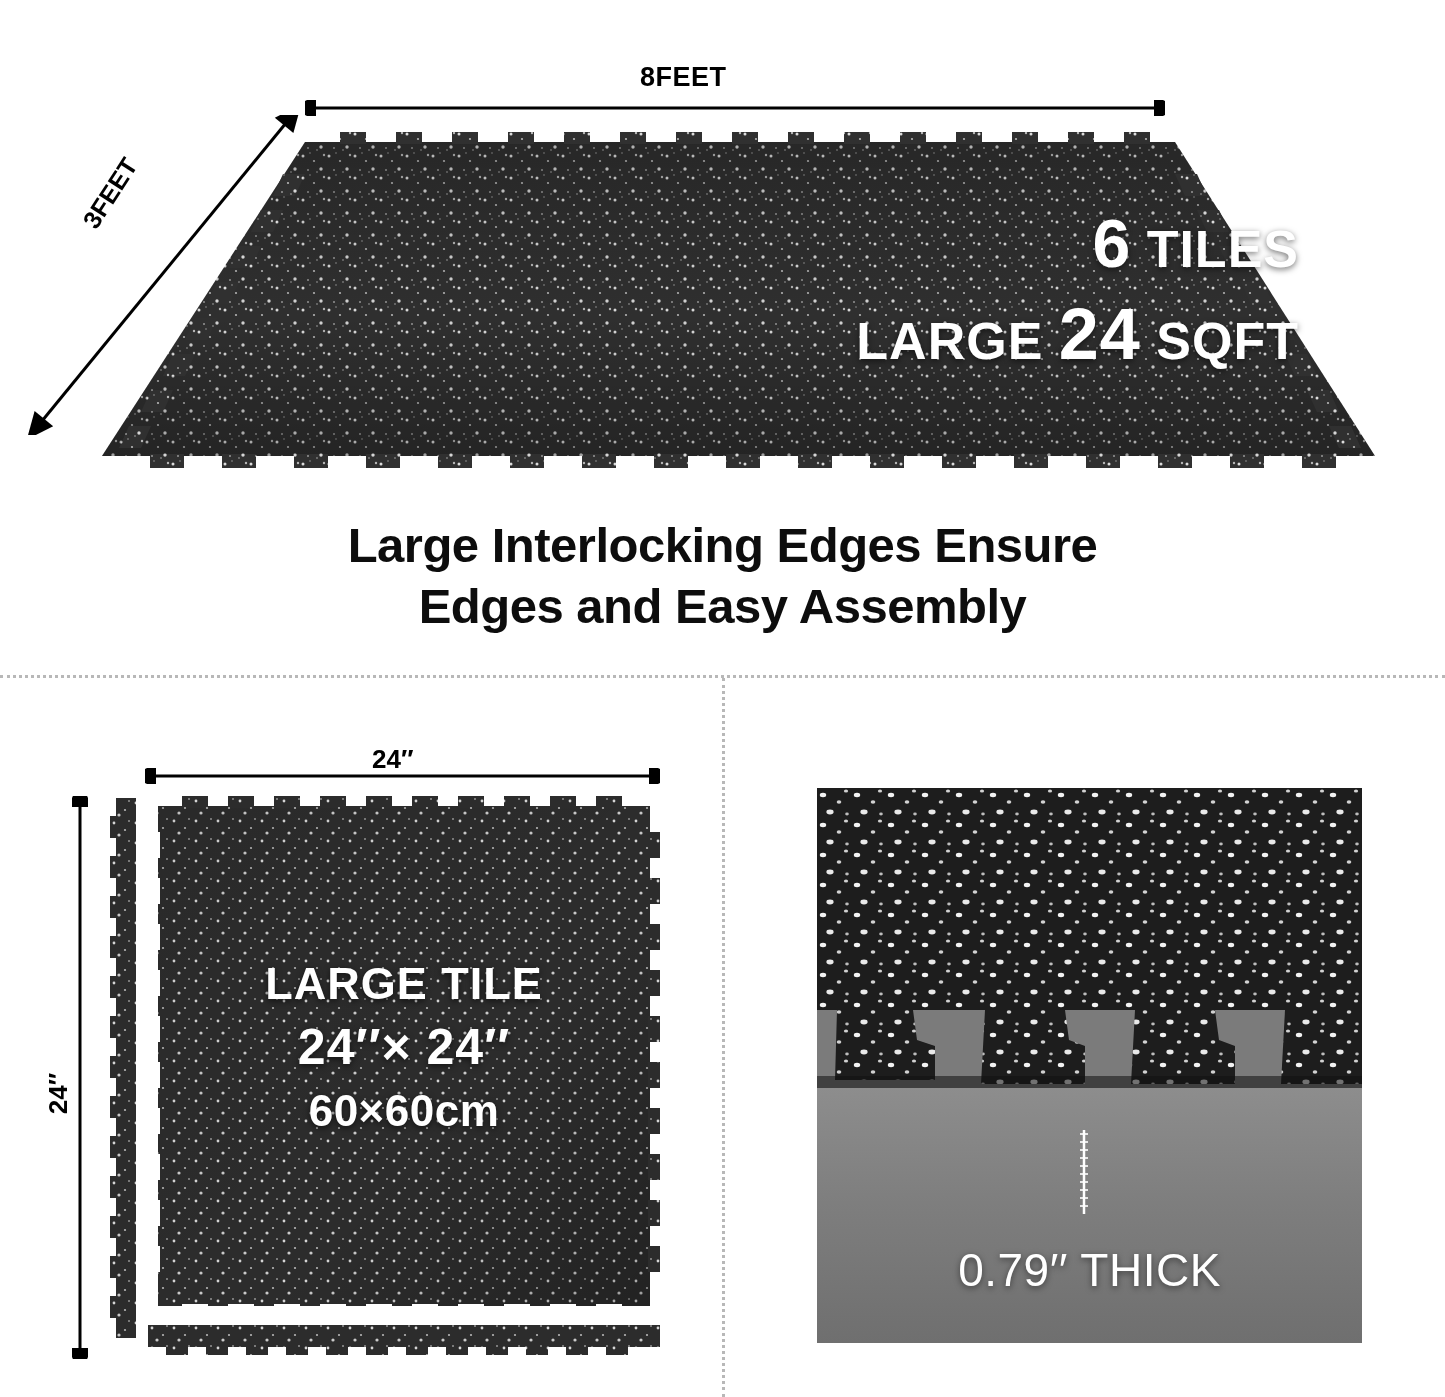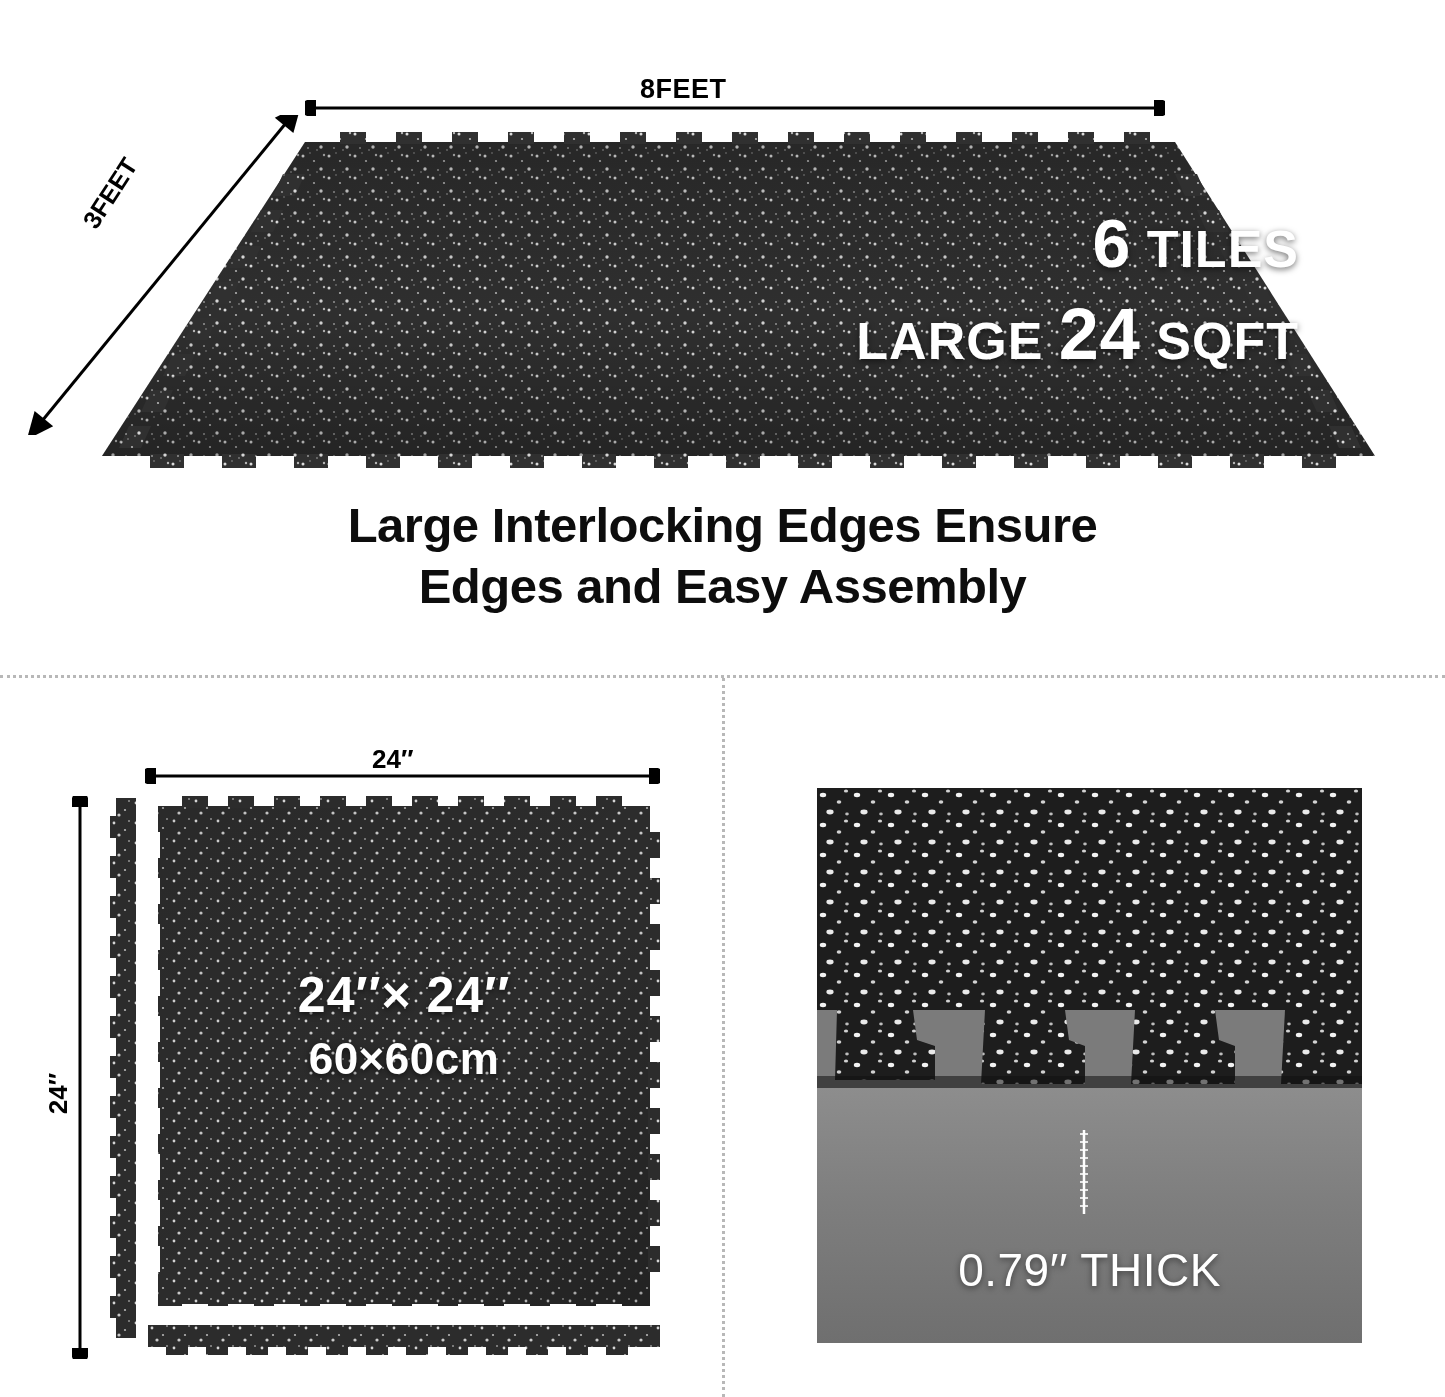--- a/index.html
+++ b/index.html
@@ -33,21 +33,20 @@
 
   
   .label-8feet {
     position: absolute;
     left: 640px;
     top: 62px;
     font-size: 27px;
     font-weight: bold;
     letter-spacing: 0.5px;
     color: #000;
-    margin-top: 12px;
   }
   .arrow-horizontal {
     position: absolute;
     left: 305px;
     top: 100px;
     width: 860px;
     height: 16px;
   }
 
   .label-3feet {
@@ -109,21 +108,21 @@
     letter-spacing: 1px;
     text-shadow: 0 2px 6px rgba(0,0,0,.55);
   }
   .mat-line2 .big {
     font-size: 72px;
   }
 
   .headline {
     position: absolute;
     left: 0;
-    top: 495px;
+    top: 515px;
     width: 1445px;
     text-align: center;
     font-size: 49px;
     font-weight: bold;
     line-height: 1.25;
     letter-spacing: -0.5px;
     color: #0d0d0d;
   }
 
   
@@ -574,20 +573,21 @@
         <rect x="218" y="508" width="26" height="12"></rect>
           <rect x="264" y="508" width="26" height="12"></rect>
         <rect x="310" y="508" width="26" height="12"></rect>
           <rect x="356" y="508" width="26" height="12"></rect>
         <rect x="402" y="508" width="26" height="12"></rect>
           <rect x="448" y="508" width="26" height="12"></rect>
       </g>
     </svg>
 
     <div class="tile-labels">
+      <div class="l1">LARGE TILE</div>
       <div class="l2">24′′× 24′′</div>
       <div class="l3">60×60cm</div>
     </div>
   </div>
 
   <div class="br-section">
     <div class="photo">
 
       <svg class="photo-top" viewBox="0 0 545 340" preserveAspectRatio="none">
         <defs>

